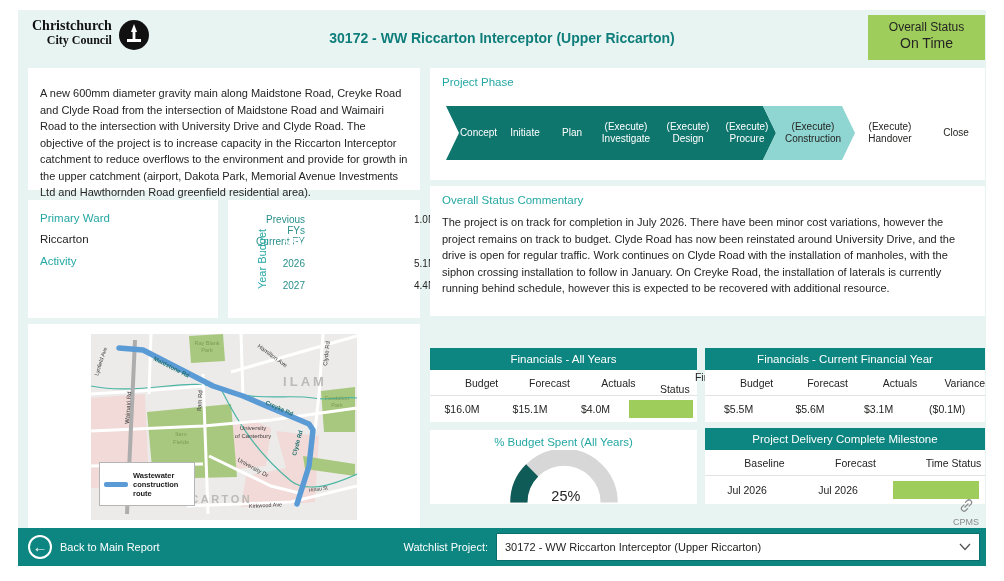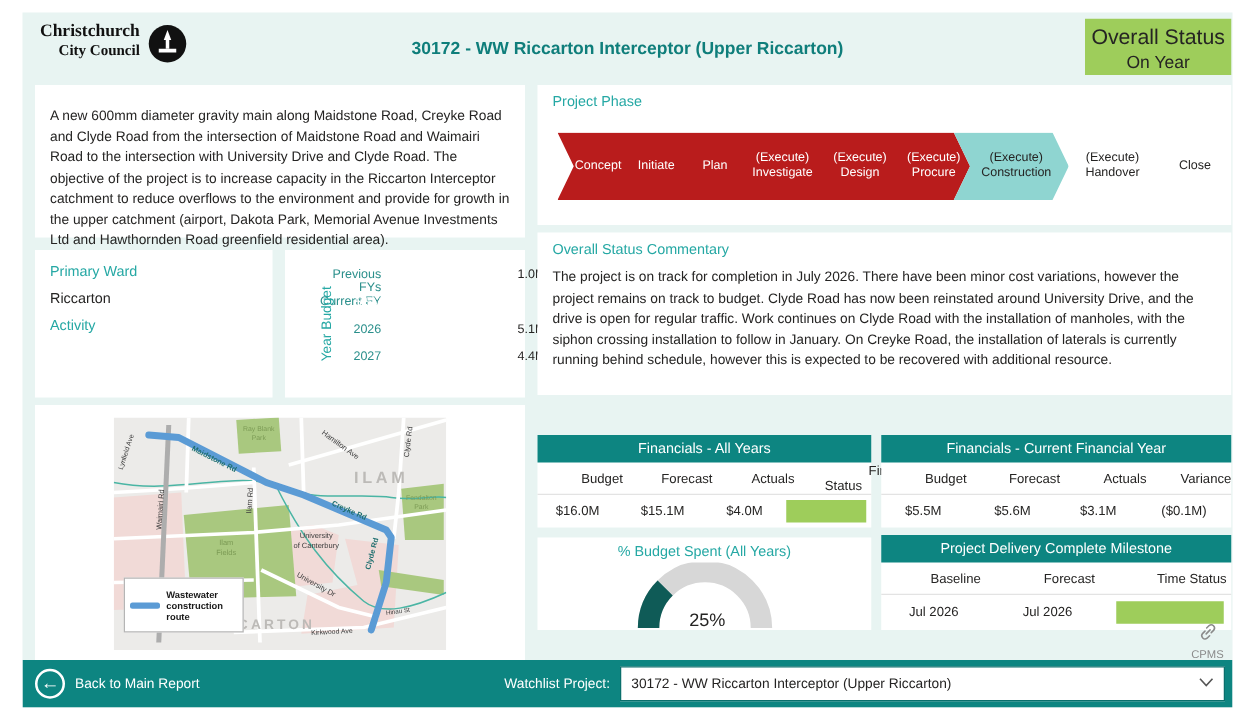--- a/index.html
+++ b/index.html
@@ -9,38 +9,38 @@
   .sec-title { color:#25a8a4; font-size:11.5px; }
   .body-text { font-size:11px; line-height:1.5; color:#252423; }
 
   
   .logo-wrap { position:absolute; left:14px; top:9px; display:flex; align-items:flex-start; gap:6px; }
   .logo-text { font-family:"Liberation Serif","DejaVu Serif",serif; font-weight:bold; color:#111; text-align:right; line-height:1.05; }
   .logo-text .l1 { font-size:14px; }
   .logo-text .l2 { font-size:12px; }
   .page-title { position:absolute; left:0; right:0; top:20px; text-align:center; color:#0f7e7b; font-size:14px; font-weight:bold; }
   .status-badge { position:absolute; left:850px; top:5px; width:117px; height:45px; background:#9ecd5b; text-align:center; padding-top:5px; }
-  .status-badge .lbl { font-size:17px; color:#252423; }
+  .status-badge .lbl { font-size:12px; color:#252423; }
   .status-badge .val { font-size:14px; color:#252423; margin-top:1px; }
 
   
   .card-desc { left:10px; top:58px; width:392px; height:122px; padding:9px 12px; }
   .card-phase { left:412px; top:58px; width:555px; height:112px; padding:8px 12px; }
   .card-commentary { left:412px; top:176px; width:555px; height:130px; padding:8px 12px; }
   .card-ward { left:10px; top:190px; width:190px; height:118px; padding:10px 12px; }
   .card-budget { left:210px; top:190px; width:192px; height:118px; padding:10px 6px 8px 22px; }
   .card-map { left:10px; top:314px; width:392px; height:206px; }
   .card-finall { left:412px; top:338px; width:267px; height:74px; }
   .card-fincur { left:687px; top:338px; width:280px; height:74px; }
   .card-gauge { left:412px; top:420px; width:267px; height:74px; padding-top:6px; }
   .card-milestone { left:687px; top:418px; width:280px; height:76px; }
 
   
   .phase-band { position:absolute; left:16px; top:38px; height:54px; display:flex; align-items:stretch; }
-  .phase-dark { display:flex; background:#b91c1c; color:#fff;
+  .phase-dark { display:flex; background:#0f766e; color:#fff;
     clip-path:polygon(0 0, calc(100% - 13px) 0, 100% 50%, calc(100% - 13px) 100%, 0 100%, 13px 50%); }
   .phase-seg { display:flex; align-items:center; justify-content:center; text-align:center; font-size:10px; white-space:pre-line; line-height:1.25; padding:0 2px; }
   .phase-seg:first-child { padding-left:13px; }
   .phase-current { background:#8fd5d1; color:#252423; width:92px; margin-left:-13px;
     clip-path:polygon(0 0, calc(100% - 13px) 0, 100% 50%, calc(100% - 13px) 100%, 0 100%, 13px 50%);
     display:flex; align-items:center; justify-content:center; text-align:center; font-size:10px; white-space:pre-line; line-height:1.25; padding-left:8px; }
   .phase-plain { display:flex; align-items:center; justify-content:center; text-align:center; font-size:10px; white-space:pre-line; line-height:1.25; color:#252423; }
   .w-hand { width:66px; margin-left:2px; }
   .w-close { width:58px; margin-left:4px; }
 
@@ -111,21 +111,21 @@
     <svg width="32" height="32" viewBox="0 0 32 32">
       <circle cx="16" cy="16" r="15" fill="#111"></circle>
       <path d="M16 5 L19 13 L13 13 Z" fill="#fff"></path>
       <rect x="9" y="20" width="14" height="3" fill="#fff"></rect>
       <rect x="14.6" y="12" width="2.8" height="8" fill="#fff"></rect>
     </svg>
   </div>
   <div class="page-title">30172 - WW Riccarton Interceptor (Upper Riccarton)</div>
   <div class="status-badge">
     <div class="lbl">Overall Status</div>
-    <div class="val">On Year</div>
+    <div class="val">On Time</div>
   </div>
 
   <div class="card card-desc">
     <p class="body-text" style="margin-top:8px;">A new 600mm diameter gravity main along Maidstone Road, Creyke Road and Clyde Road from the intersection of Maidstone Road and Waimairi Road to the intersection with University Drive and Clyde Road. The objective of the project is to increase capacity in the Riccarton Interceptor catchment to reduce overflows to the environment and provide for growth in the upper catchment (airport, Dakota Park, Memorial Avenue Investments Ltd and Hawthornden Road greenfield residential area).</p>
   </div>
 
   <div class="card card-phase">
     <div class="sec-title">Project Phase</div>
     <div class="phase-band">
       <div class="phase-dark">

